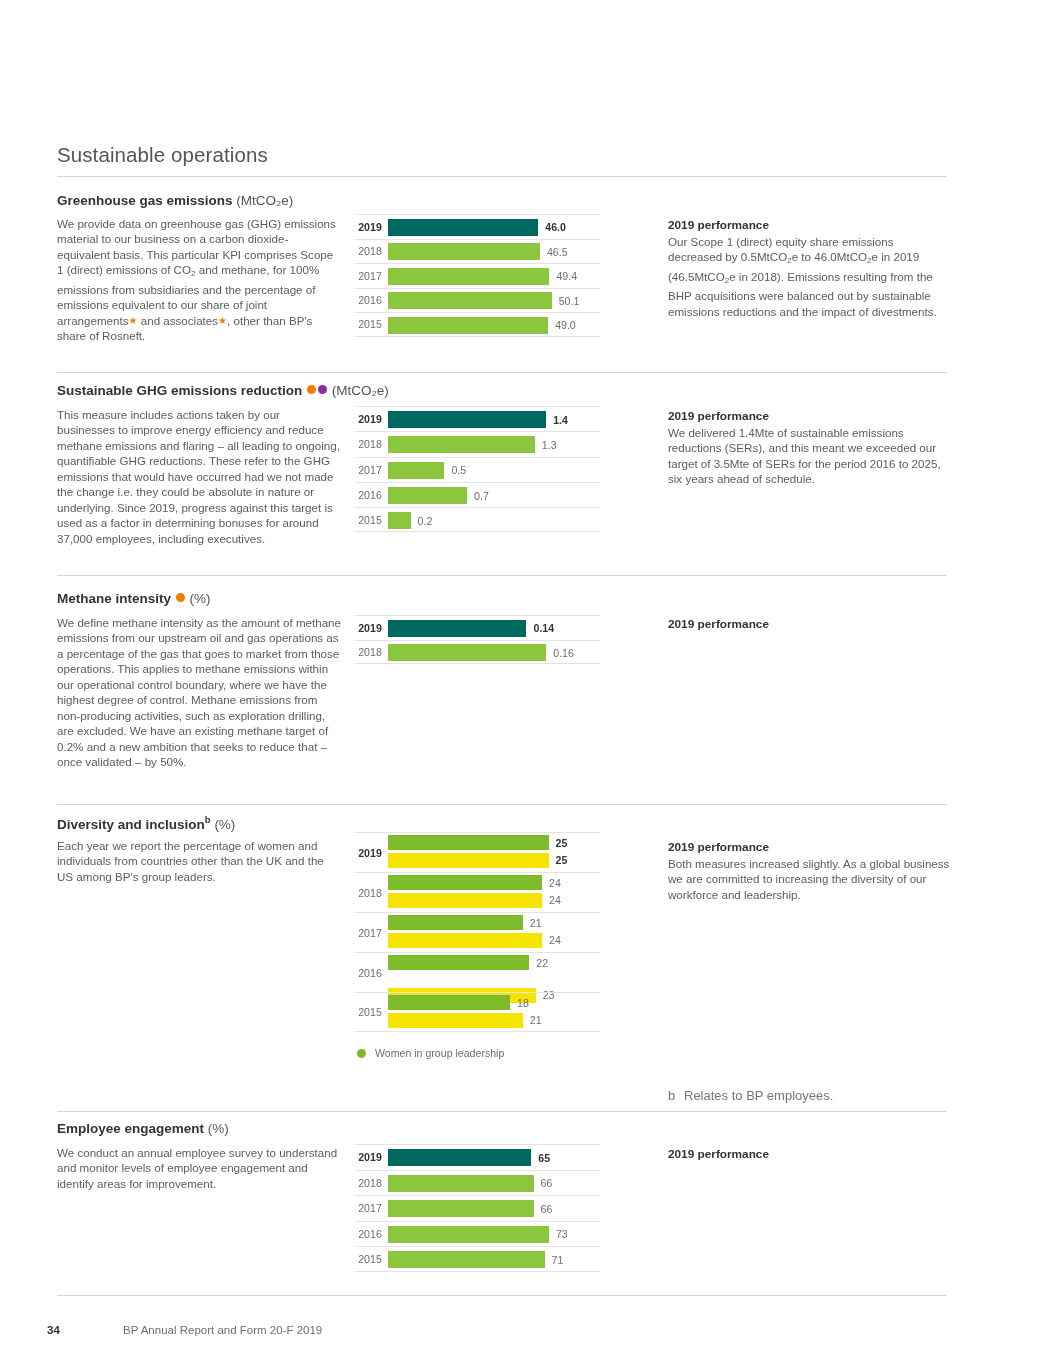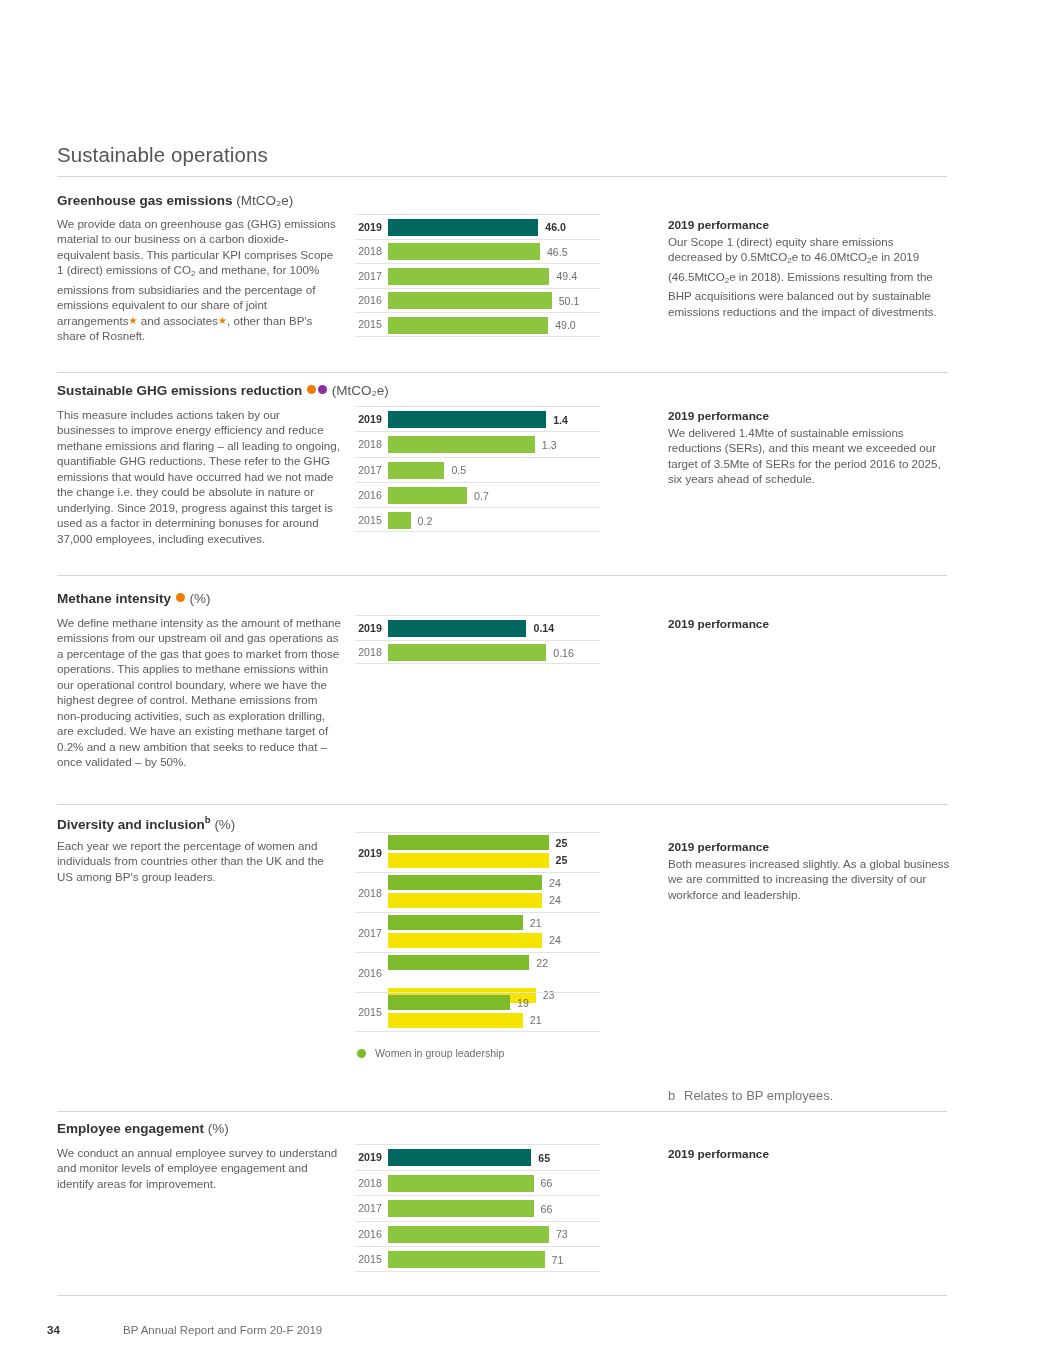--- a/index.html
+++ b/index.html
@@ -345,21 +345,21 @@
         </div>
         <div class="bar-wrap" style="top: 19.5px; height: 15px; margin-top: 15px;">
           <div class="bar yellow" style="width: 147.684px;"></div>
           <div class="bar-val" style="left: 154.684px;">23</div>
         </div>
       </div>
       <div class="row" style="height: 40px;">
         <div class="row-label">2015</div>
         <div class="bar-wrap" style="top: 2px; height: 15px;">
           <div class="bar green2" style="width: 122px;"></div>
-          <div class="bar-val" style="left: 129px;">19</div>
+          <div class="bar-val" style="left: 129px;">18</div>
         </div>
         <div class="bar-wrap" style="top: 19.5px; height: 15px;">
           <div class="bar yellow" style="width: 134.842px;"></div>
           <div class="bar-val" style="left: 141.842px;">21</div>
         </div>
       </div>
     </div>
   <div class="legend" id="legend-3" style="top:1046px; width:230px;">
       <div class="legend-item"><span class="legend-swatch" style="background: rgb(125, 187, 42);"></span><span>Women in group leadership</span></div>
     </div>

